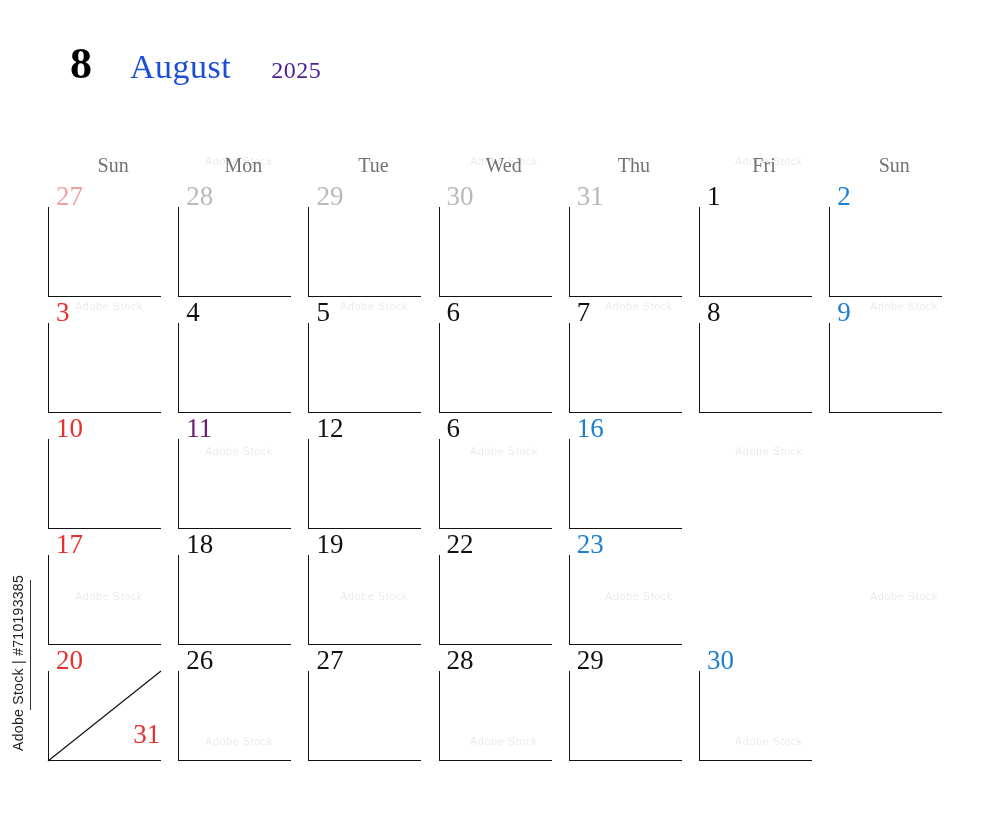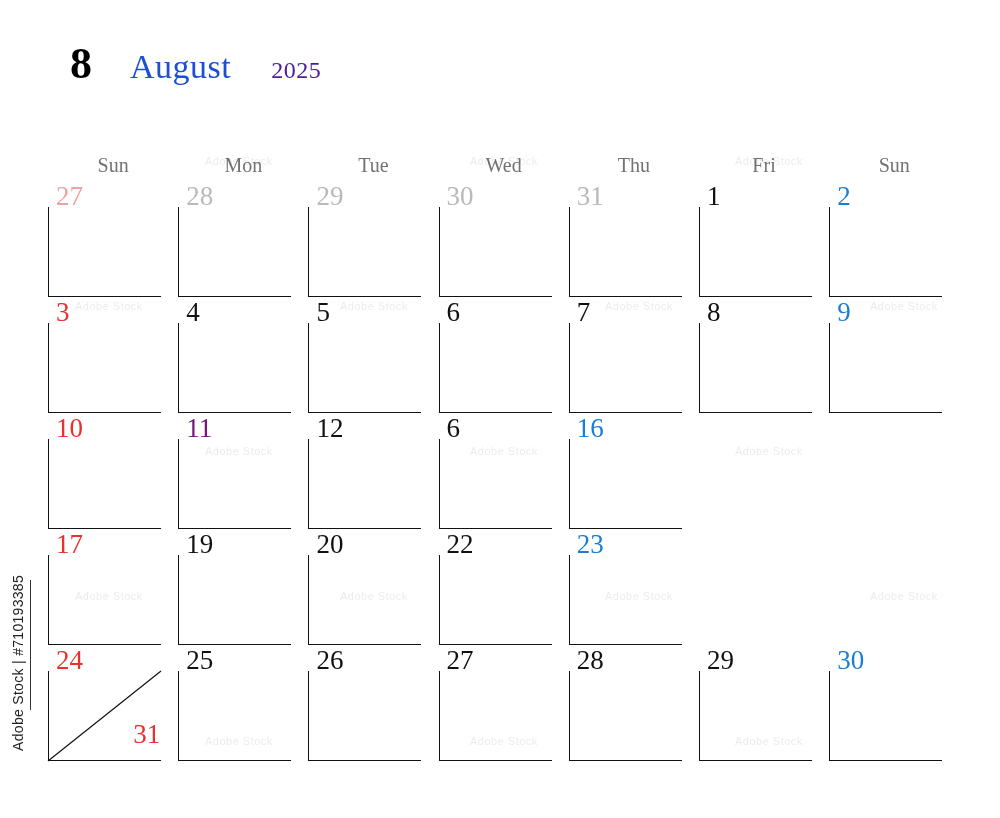--- a/index.html
+++ b/index.html
@@ -260,49 +260,45 @@
       <div class="lshape"></div>
     </div>
   </div>
 
   <div class="week-row">
     <div class="cell">
       <div class="daynum sun">17</div>
       <div class="lshape"></div>
     </div>
     <div class="cell">
+      <div class="daynum">18</div>
+      <div class="lshape"></div>
+    </div>
+    <div class="cell">
       <div class="daynum">19</div>
       <div class="lshape"></div>
     </div>
     <div class="cell">
-      <div class="daynum">20</div>
-      <div class="lshape"></div>
-    </div>
-    <div class="cell">
       <div class="daynum">22</div>
       <div class="lshape"></div>
     </div>
     <div class="cell">
       <div class="daynum sat">23</div>
       <div class="lshape"></div>
     </div>
   </div>
 
   <div class="week-row">
     <div class="cell">
-      <div class="daynum sun">24</div>
+      <div class="daynum sun">20</div>
       <div class="lshape"></div>
       <svg class="diagonal" viewBox="0 0 113 90" preserveAspectRatio="none">
         <line x1="0" y1="90" x2="113" y2="0" stroke="#111" stroke-width="1.2" vector-effect="non-scaling-stroke"></line>
       </svg>
       <div class="daynum sun right">31</div>
-    </div>
-    <div class="cell">
-      <div class="daynum">25</div>
-      <div class="lshape"></div>
     </div>
     <div class="cell">
       <div class="daynum">26</div>
       <div class="lshape"></div>
     </div>
     <div class="cell">
       <div class="daynum">27</div>
       <div class="lshape"></div>
     </div>
     <div class="cell">

